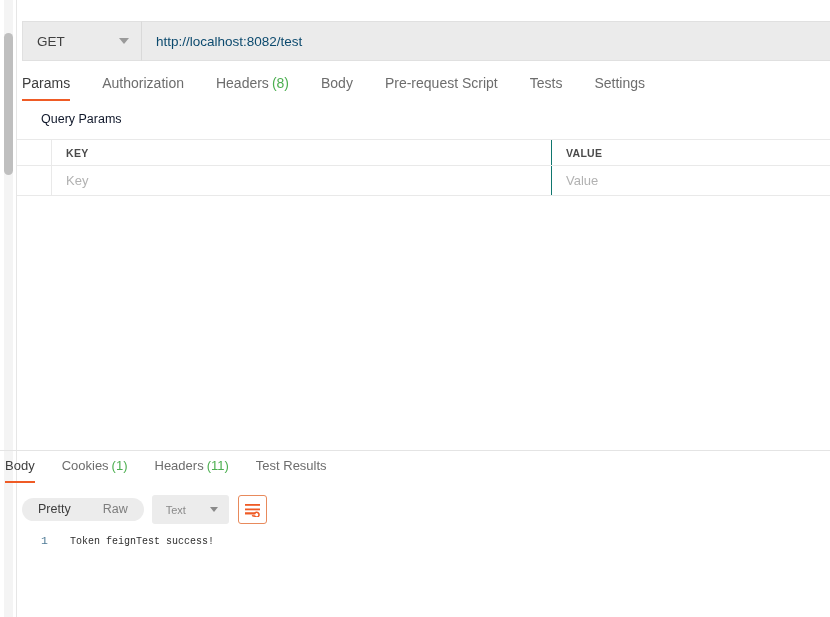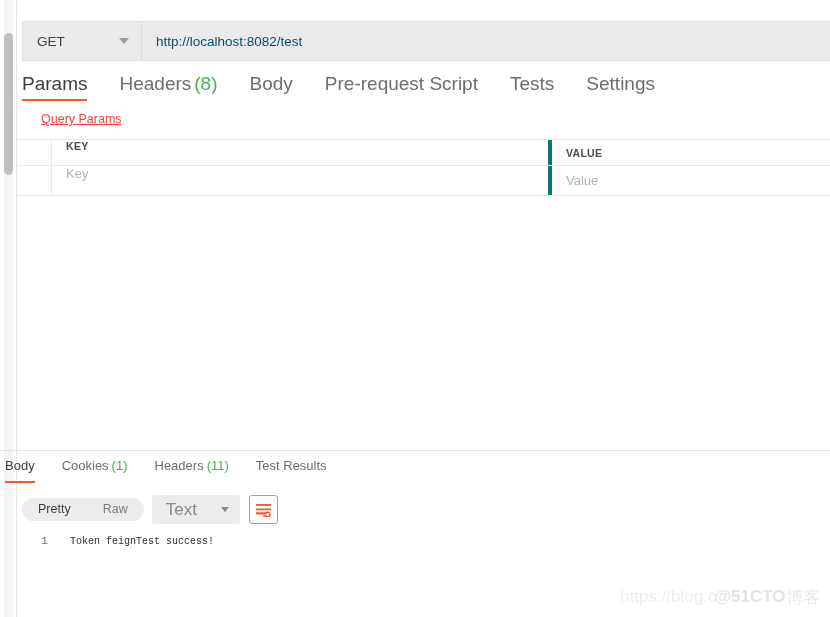--- a/index.html
+++ b/index.html
@@ -96,44 +96,43 @@
     position: absolute;
     left: 5px; top: 74px;
     width: 812px; height: 29px;
     display: flex;
     align-items: flex-start;
   }
   .req-tab {
     position: relative;
     padding: 0 0 8px 0;
     margin-right: 32px;
-    font-size: 19px;
+    font-size: 14px;
     color: #6d6d6d;
     cursor: pointer;
     white-space: nowrap;
     line-height: 19px;
   }
   .req-tab.active { color: #3d3d3d; }
   .req-tab.active::after {
     content: "";
     position: absolute;
     left: 0; right: 0; bottom: 0;
     height: 2px;
     background: #ef5b25;
   }
   .tab-count { color: #4caf50; margin-left: 3px; }
 
   
   .qp-title {
     position: absolute;
     left: 24px; top: 112px;
     font-size: 12.5px;
-    color: #ef4444;
+    color: #0f172a;
     font-weight: normal;
-    text-decoration: underline;
   }
 
   
   .params-table {
     position: absolute;
     left: 0px; top: 139px;
     width: 813px;
   }
   .ptrow {
     display: flex;
@@ -149,22 +148,23 @@
   .pt-check {
     width: 35px;
     height: 100%;
     border-right: 1px solid #e9e9e9;
     flex: 0 0 35px;
   }
   .pt-key {
     width: 500px;
     flex: 0 0 500px;
     height: 100%;
-    border-right: 4px solid #0f766e;
-    display: flex;
+    border-right: 1px solid #0f766e;
+    display: flex;
+    align-items: center;
     padding-left: 14px;
   }
   .pt-val {
     flex: 1;
     height: 100%;
     display: flex;
     align-items: center;
     padding-left: 14px;
   }
   .th-text {
@@ -246,21 +246,21 @@
     display: flex;
     align-items: center;
     background: #ececec;
     border-radius: 3px;
     height: 29px;
     margin-left: 8px;
     padding: 0 11px 0 14px;
     cursor: pointer;
   }
   .type-label {
-    font-size: 17px;
+    font-size: 11px;
     color: #8a8a8a;
     margin-right: 24px;
   }
   .caret-sm {
     width: 0; height: 0;
     border-left: 4.5px solid transparent;
     border-right: 4.5px solid transparent;
     border-top: 5.5px solid #8a8a8a;
   }
   .wrap-btn {
@@ -344,20 +344,23 @@
         <span class="caret"></span>
       </div>
       <div class="url-box">
         <span class="url-text">http://localhost:8082/test</span>
       </div>
     </div>
 
     <div class="req-tabs">
       <div class="req-tab active">
         <span>Params</span>
+      </div>
+      <div class="req-tab">
+        <span>Authorization</span>
       </div>
       <div class="req-tab">
         <span>Headers</span><span class="tab-count">(8)</span>
       </div>
       <div class="req-tab">
         <span>Body</span>
       </div>
       <div class="req-tab">
         <span>Pre-request Script</span>
       </div>
@@ -432,19 +435,14 @@
     </div>
   </div>
 
   <div class="code-area">
     <div class="code-line">
       <span class="ln">1</span>
       <span class="code-text">Token feignTest success!</span>
     </div>
   </div>
 
-  <div class="watermark">
-    <span class="wm-url">https://blog.c</span>
-      <span class="wm-brand">@51CTO</span>
-      <span class="wm-cn">博客</span>
-  </div>
 
 </div>
 
 </body></html>

